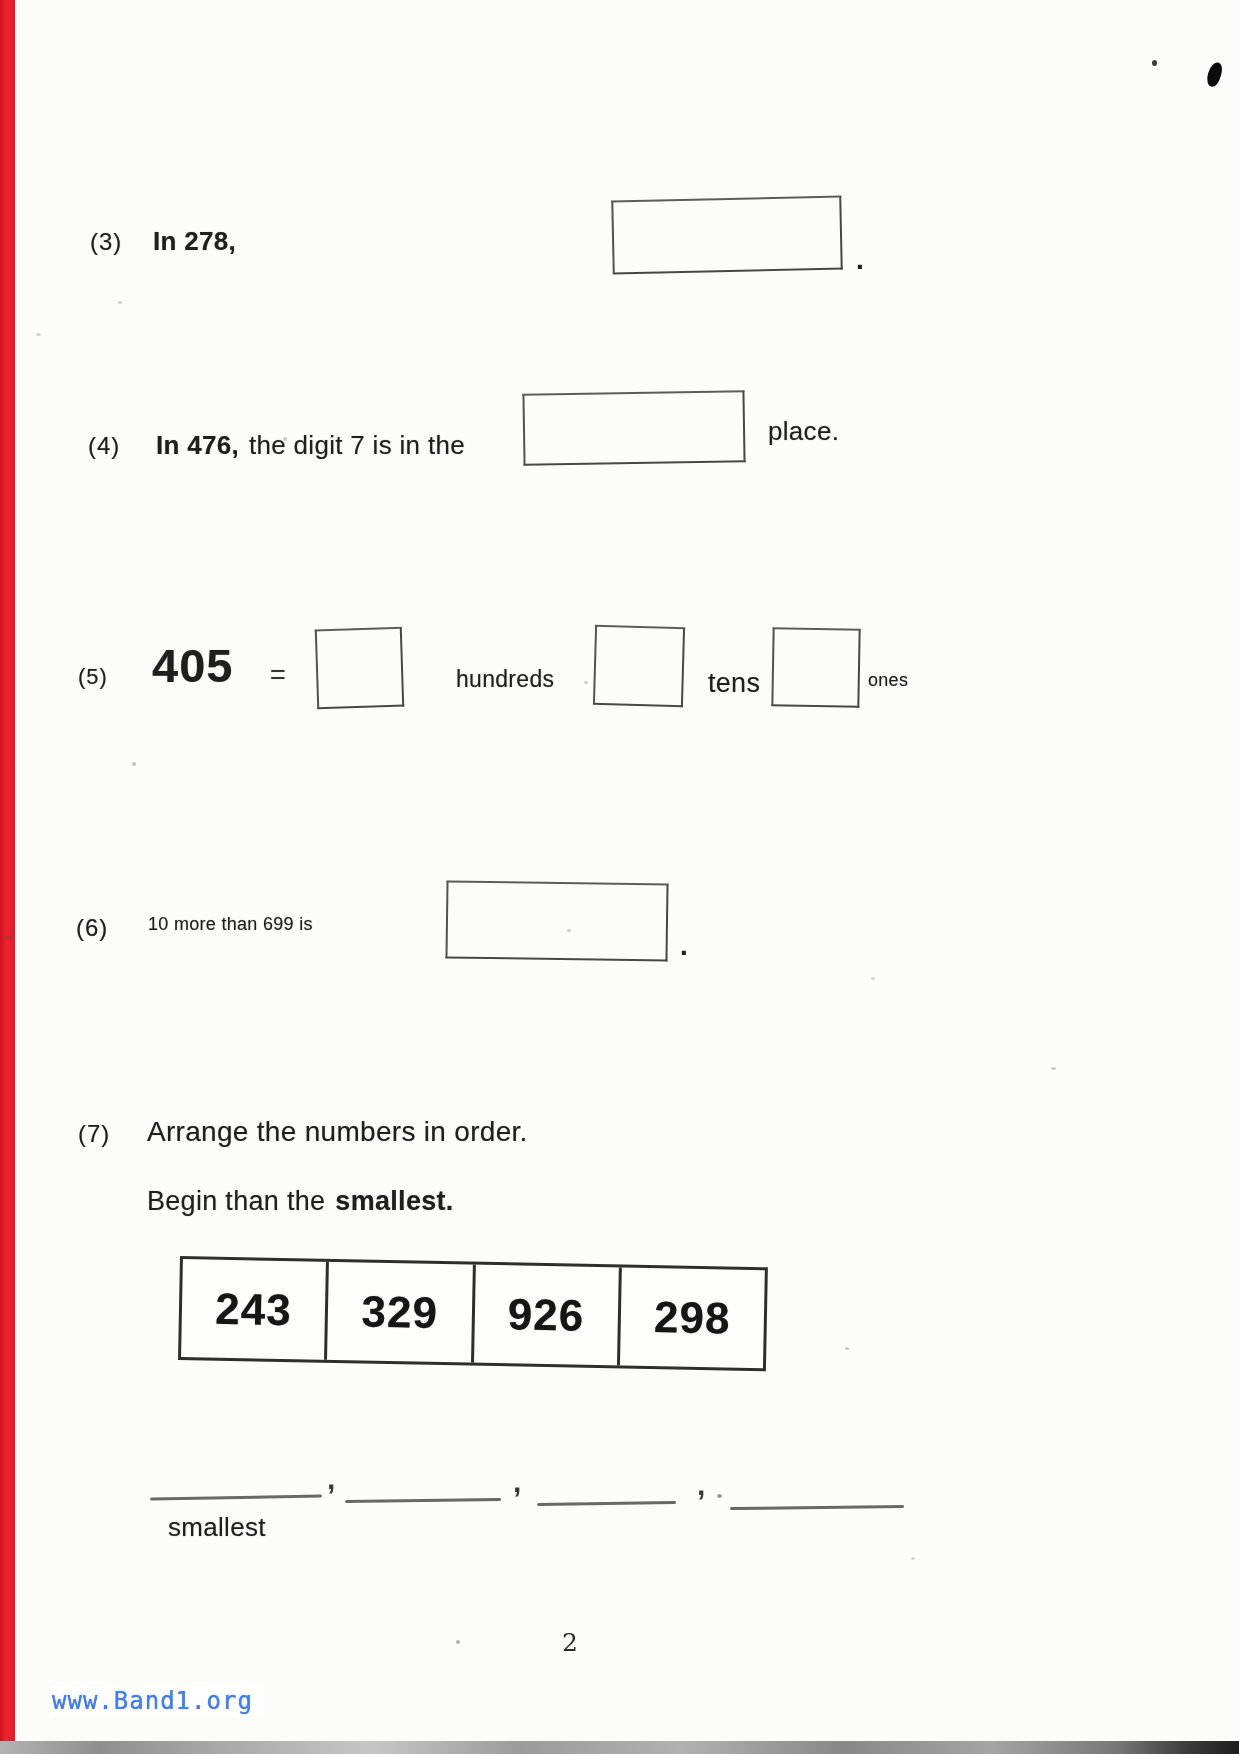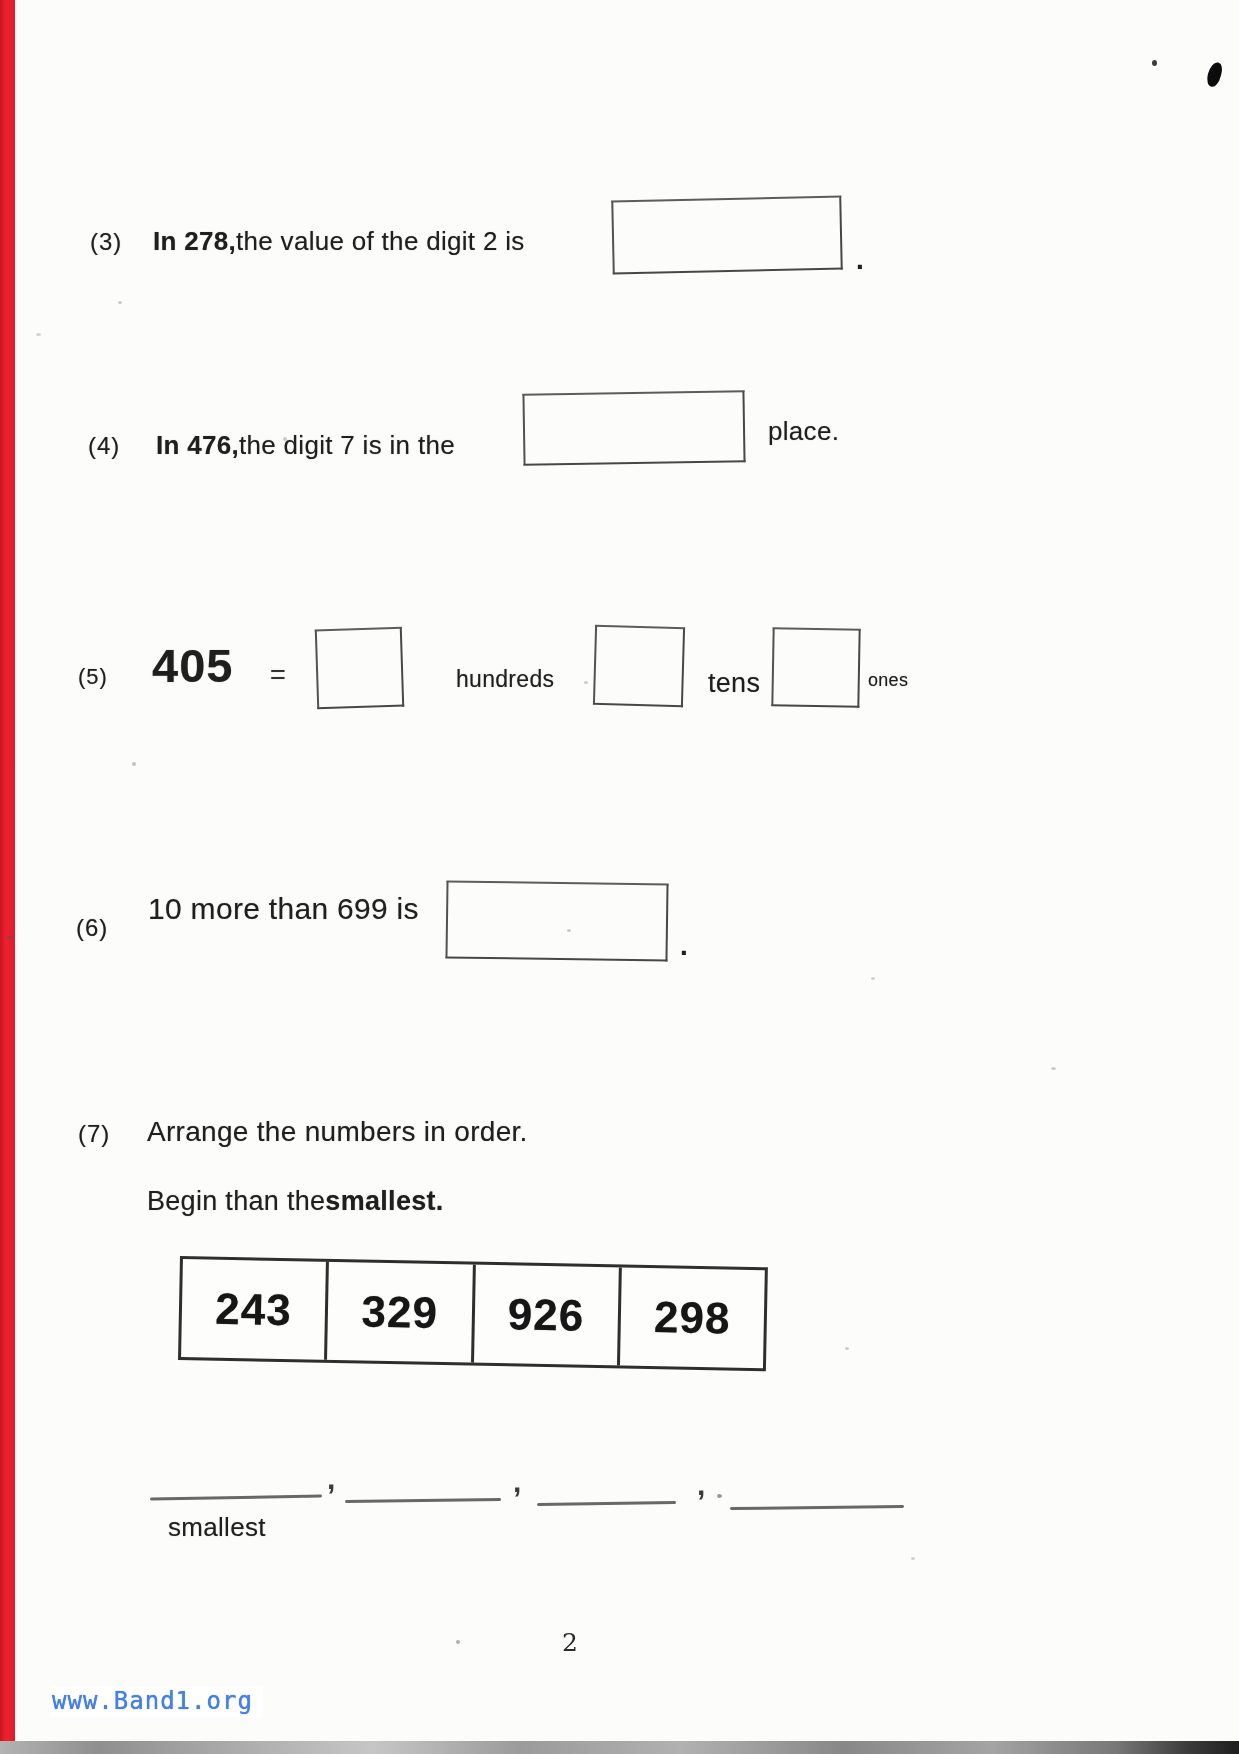--- a/index.html
+++ b/index.html
@@ -5,21 +5,21 @@
   html,body{margin:0;padding:0;background:#d8d8d8;}
   .page{
     position:relative;width:1239px;height:1754px;overflow:hidden;
     background:#fcfcfa;
     font-family:"Liberation Sans",sans-serif;
     color:#1e1e1e;
   }
   .page *{box-sizing:border-box;}
   .txt{position:absolute;white-space:nowrap;color:#1f1f1f;text-shadow:0 0 1px rgba(30,30,30,.45);}
   .qlabel{font-size:24px;letter-spacing:1px;}
-  .qline{font-size:26px;display:flex;gap:0;align-items:center;letter-spacing:.3px;}
+  .qline{font-size:26px;display:flex;gap:10px;align-items:center;letter-spacing:.3px;}
   .b{font-weight:700;}
   .ansbox{
     position:absolute;background:transparent;
     border:2px solid #474747;
     border-top-color:#5c5c5c;border-left-color:#525252;
   }
   .period{font-size:28px;font-weight:700;}
   .blank{position:absolute;height:3px;background:#4d4d4d;border-radius:2px;opacity:.85;}
   .comma{position:absolute;font-size:30px;font-weight:700;color:#3a3a3a;}
   .ntable{
@@ -69,21 +69,20 @@
   <span class="speck" style="left:871px;top:977px;width:4px;height:3px;opacity:.25"></span>
   <span class="speck" style="left:1051px;top:1067px;width:5px;height:3px;opacity:.3"></span>
   <span class="speck" style="left:845px;top:1347px;width:4px;height:3px;opacity:.3"></span>
   <span class="speck" style="left:911px;top:1557px;width:4px;height:3px;opacity:.25"></span>
   <span class="speck" style="left:456px;top:1640px;width:4px;height:4px;opacity:.45"></span>
 
   <section>
     <span class="txt qlabel" style="left:90px;top:228px">(3)</span>
     <span class="txt qline" style="left:153px;top:226px">
         <span class="b">In 278,</span>
-        <span>the value of the digit 2 is</span>
       </span>
     <div class="ansbox" style="left:612px;top:198px;width:230px;height:74px;transform:rotate(-1.2deg)"></div>
     <span class="txt period" style="left:856px;top:244px">.</span>
   </section>
 
   <section>
     <span class="txt qlabel" style="left:88px;top:432px">(4)</span>
     <span class="txt qline" style="left:156px;top:430px">
         <span class="b">In 476,</span>
         <span>the digit 7 is in the</span>
@@ -99,21 +98,21 @@
     <div class="ansbox" style="left:316px;top:628px;width:87px;height:80px;transform:rotate(-1.8deg)"></div>
     <span class="txt" style="left:456px;top:666px;font-size:23px;letter-spacing:.3px">hundreds</span>
     <div class="ansbox" style="left:594px;top:626px;width:90px;height:80px;transform:rotate(1.6deg)"></div>
     <span class="txt" style="left:708px;top:668px;font-size:27px;letter-spacing:.3px">tens</span>
     <div class="ansbox" style="left:772px;top:628px;width:88px;height:79px;transform:rotate(1deg)"></div>
     <span class="txt" style="left:868px;top:670px;font-size:18px;letter-spacing:.3px">ones</span>
   </section>
 
   <section>
     <span class="txt qlabel" style="left:76px;top:914px">(6)</span>
-    <span class="txt" style="left:148px;top:892px;font-size:30px;letter-spacing:.3px">10 more than 699 is</span>
+    <span class="txt" style="left:148px;top:914px;font-size:18px;letter-spacing:.3px">10 more than 699 is</span>
     <div class="ansbox" style="left:446px;top:882px;width:222px;height:78px;transform:rotate(0.8deg)"></div>
     <span class="txt period" style="left:680px;top:930px">.</span>
   </section>
 
   <section>
     <span class="txt qlabel" style="left:78px;top:1120px">(7)</span>
     <span class="txt" style="left:147px;top:1116px;font-size:28px;letter-spacing:.3px">Arrange the numbers in order.</span>
     <span class="txt qline" style="left:147px;top:1186px;font-size:27px">
         <span>Begin than the</span>
         <span><span class="b">smallest</span><span class="b">.</span></span>

